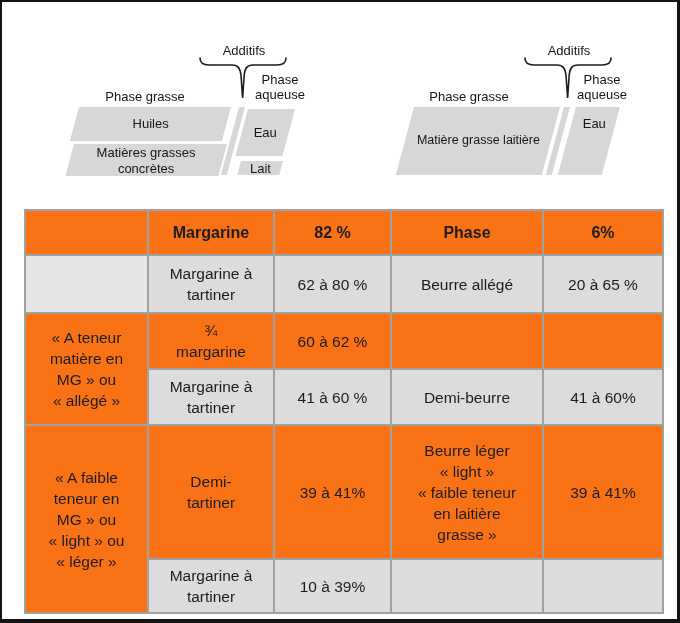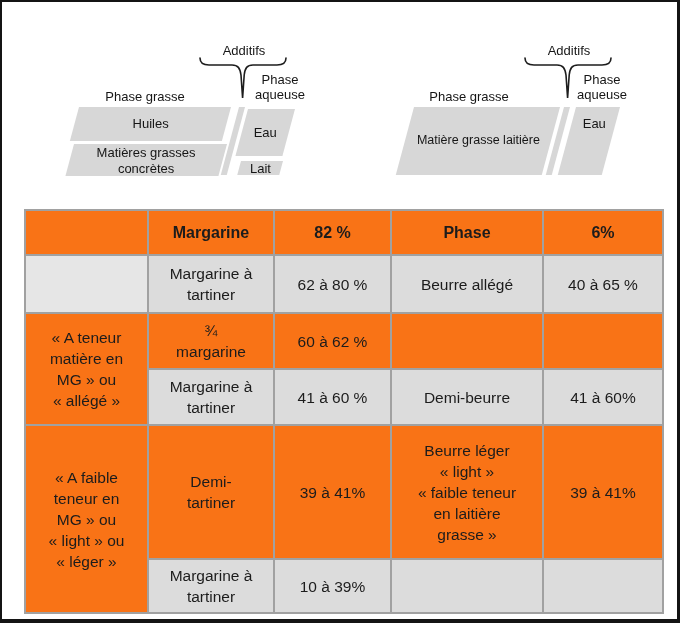--- a/index.html
+++ b/index.html
@@ -105,21 +105,21 @@
       <th class="lt">82 %</th>
       <th class="lt">Phase</th>
       <th class="lt">6%</th>
     </tr>
     <tr style="height:58px;">
       <td class="sh1"></td>
       <td class="sh">Margarine à
 tartiner</td>
       <td class="sh">62 à  80 %</td>
       <td class="sh">Beurre allégé</td>
-      <td class="sh">40 à 65 %</td>
+      <td class="sh">20 à 65 %</td>
     </tr>
     <tr style="height:56px;">
       <td class="lt" rowspan="2">« A teneur
 matière  en
 MG » ou
 « allégé »</td>
       <td class="lt">¾
 margarine</td>
       <td class="lt">60 à 62 %</td>
       <td class="lt"></td>

